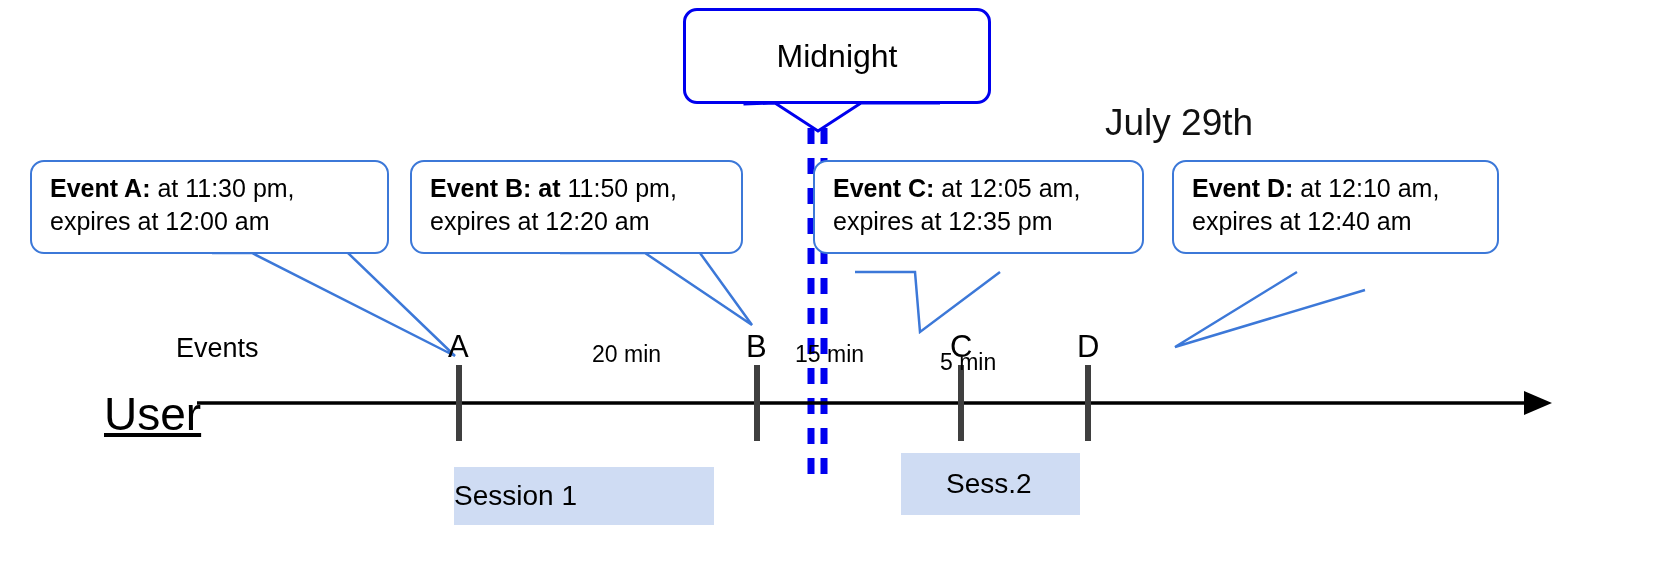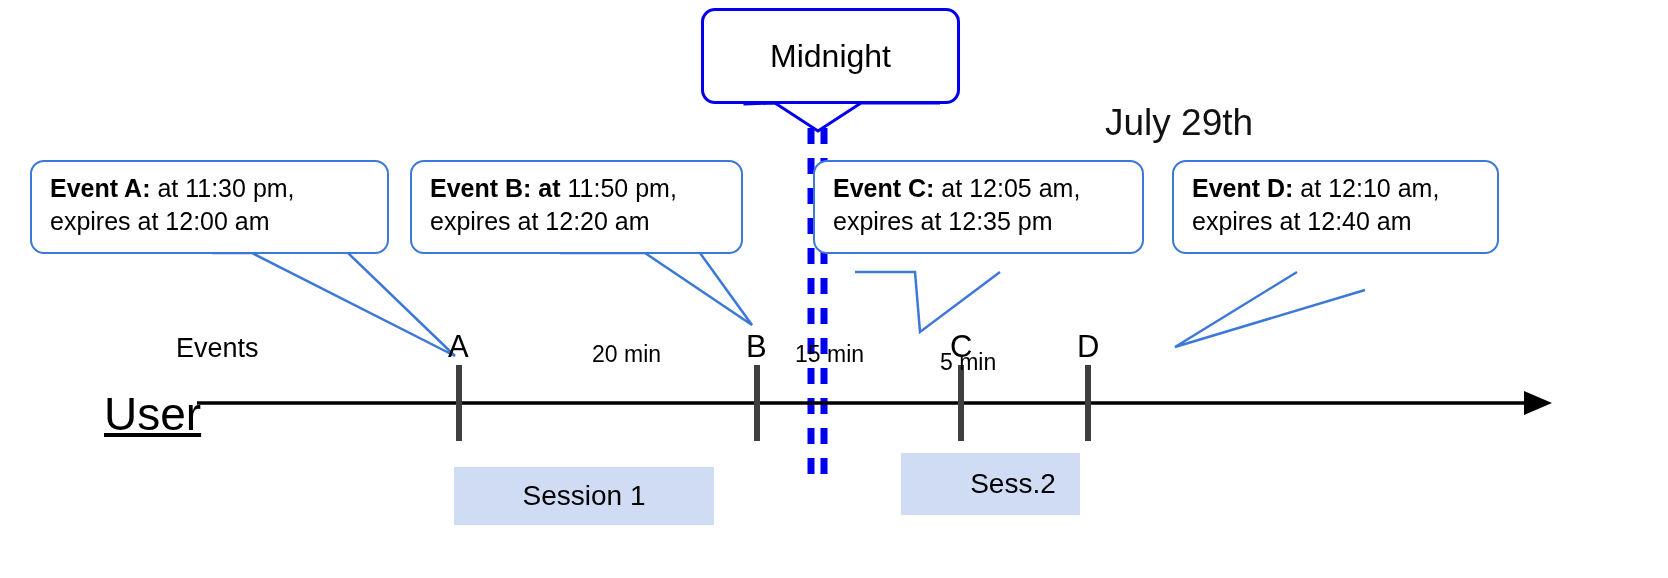--- a/index.html
+++ b/index.html
@@ -75,21 +75,20 @@
   .events-label { font-size: 27px; }
   .tick-letter { font-size: 31px; }
   .gap-label { font-size: 23px; }
 
   
   .session-box {
     position: absolute;
     background: #cfdcf3;
     display: flex;
     align-items: center;
-    justify-content: center;
     font-size: 28px;
     color: #000000;
   }
 </style>
 </head>
 <body>
 
 <div id="stage">
 
   <div class="txt day-label" style="left:1105px; top:100px;">July 29th</div>
@@ -97,21 +96,21 @@
   <svg class="layer" aria-hidden="true">
     <line x1="811" y1="128" x2="811" y2="478" stroke="#0000ee" stroke-width="7" stroke-dasharray="16 14"></line>
     <line x1="824" y1="128" x2="824" y2="478" stroke="#0000ee" stroke-width="7" stroke-dasharray="16 14"></line>
   </svg>
 
   <svg class="layer" aria-hidden="true">
 
     <polyline points="745,102 745,104 775,103 818,131 861,103 940,103" fill="#ffffff" stroke="#0000ee" stroke-width="3" stroke-linejoin="miter"></polyline>
     <line x1="745" y1="103" x2="940" y2="103" stroke="#ffffff" stroke-width="0"></line>
   </svg>
-  <div class="midnight-box" style="left:683px; top:8px; width:259px; height:96px;margin-left:18px;">
+  <div class="midnight-box" style="left:683px; top:8px; width:308px; height:96px;">
     <span class="midnight-label">Midnight</span>
   </div>
 
   <svg class="layer" aria-hidden="true">
 
     <polyline points="212,253 252,253 455,356 348,253" fill="none" stroke="#3c78d8" stroke-width="2.5" stroke-linejoin="miter"></polyline>
 
     <polyline points="560,253 645,253 752,325 700,253" fill="none" stroke="#3c78d8" stroke-width="2.5" stroke-linejoin="miter"></polyline>
 
     <polyline points="855,272 915,272 920,332 1000,272" fill="none" stroke="#3c78d8" stroke-width="2.5" stroke-linejoin="miter"></polyline>

